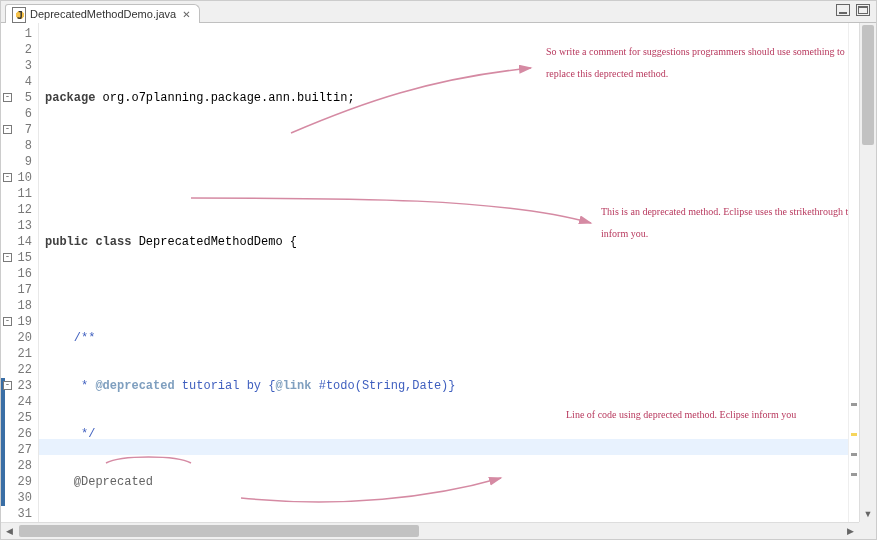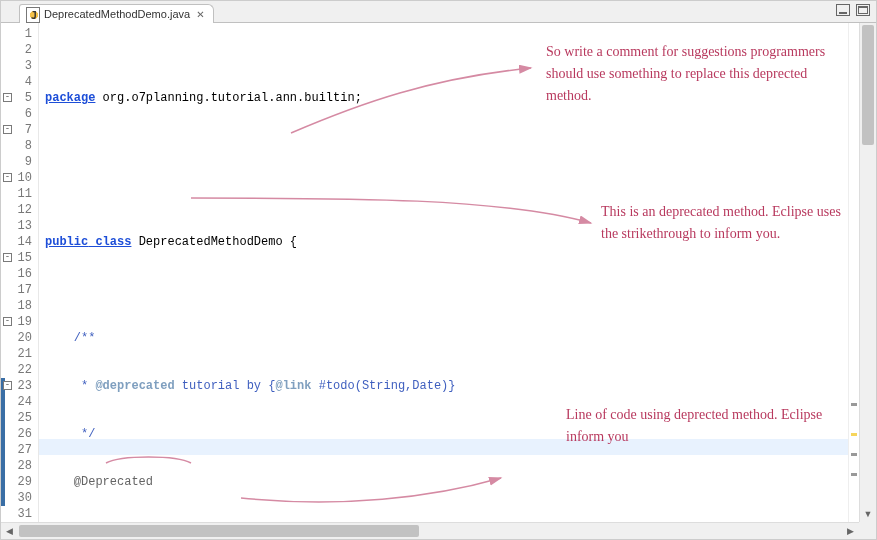--- a/index.html
+++ b/index.html
@@ -11,21 +11,21 @@
     height: 540px;
     overflow: hidden;
     position: relative;
     border: 1px solid #ccc;
   }
   .tabbar {
     height: 22px;
     border-bottom: 1px solid #c0c0c0;
     display: flex;
     align-items: flex-end;
-    padding-left: 18px;
+    padding-left: 4px;
     position: relative;
     background: #f0f0f0;
   }
   .tab {
     display: flex;
     align-items: center;
     gap: 4px;
     padding: 2px 6px 2px 6px;
     background: #fff;
     border: 1px solid #c0c0c0;
@@ -81,21 +81,21 @@
   }
   .code {
     flex:1;
     padding-top:3px;
     padding-left: 6px;
     white-space: pre;
     position:relative;
     overflow:hidden;
   }
   .line { height:16px; position:relative; }
-  .kw { color:#1d4ed8; font-weight:bold;text-decoration:underline; }
+  .kw { color:#404040; font-weight:bold; }
   .jdoc { color:#3f5fbf; }
   .jdoc-tag { color:#7f9fbf; font-weight:bold;}
   .ann { color:#646464; }
   .curline { position:absolute; left:0; right:0; height:16px; background:#e8f2fe; z-index:0;}
   .bluemark {
     position:absolute; left:0; width:4px; background:#3a6ea5;
   }
   .vscroll {
     position:absolute; right:0; top:22px; bottom:17px; width:17px;
     background:#f0f0f0; border-left:1px solid #ddd;
@@ -114,21 +114,21 @@
   .overview {
     position:absolute; right:17px; top:22px; bottom:17px; width:11px; background:#fff; border-left:1px solid #eee;
   }
   .ov-mark { position:absolute; left:2px; right:2px; height:3px;}
   .ov-gray { background:#999;}
   .ov-yellow { background:#f6d55c;}
   .annotation {
     position:absolute;
     font-family: "Segoe Script", "Comic Sans MS", cursive;
     color:#b8395e;
-    font-size:14px;
+    font-size:10px;
     line-height:22px;
     pointer-events:none;
   }
   svg.anno-svg { position:absolute; top:22px; left:0; pointer-events:none; overflow:visible;}
 </style>
 </head>
 <body>
 
 <div class="tabbar">
   <div class="tab">
@@ -177,21 +177,21 @@
     <div class="ln">28</div>
       <div class="ln">29</div>
       <div class="ln">30</div>
       <div class="ln">31</div>
       <div class="ln">32</div>
   </div>
 
   <div class="code">
     <div class="curline" style="top:416px;"></div>
 
-    <div class="line"><span class="kw">package</span><span> org.o7planning.tutorial.ann.builtin;</span></div>
+    <div class="line"><span class="kw">package</span><span> org.o7planning.package.ann.builtin;</span></div>
     <div class="line"></div>
     <div class="line"></div>
     <div class="line"><span class="kw">public</span><span class="kw"> class</span><span> DeprecatedMethodDemo {</span></div>
     <div class="line"></div>
     <div class="line"><span class="jdoc">    /**</span></div>
     <div class="line"><span class="jdoc">     * </span><span class="jdoc-tag">@deprecated</span><span class="jdoc"> tutorial by {</span><span class="jdoc-tag">@link</span><span class="jdoc"> #todo(String,Date)}</span></div>
     <div class="line"><span class="jdoc">     */</span></div>
     <div class="line"><span class="ann">    @Deprecated</span></div>
     
     

